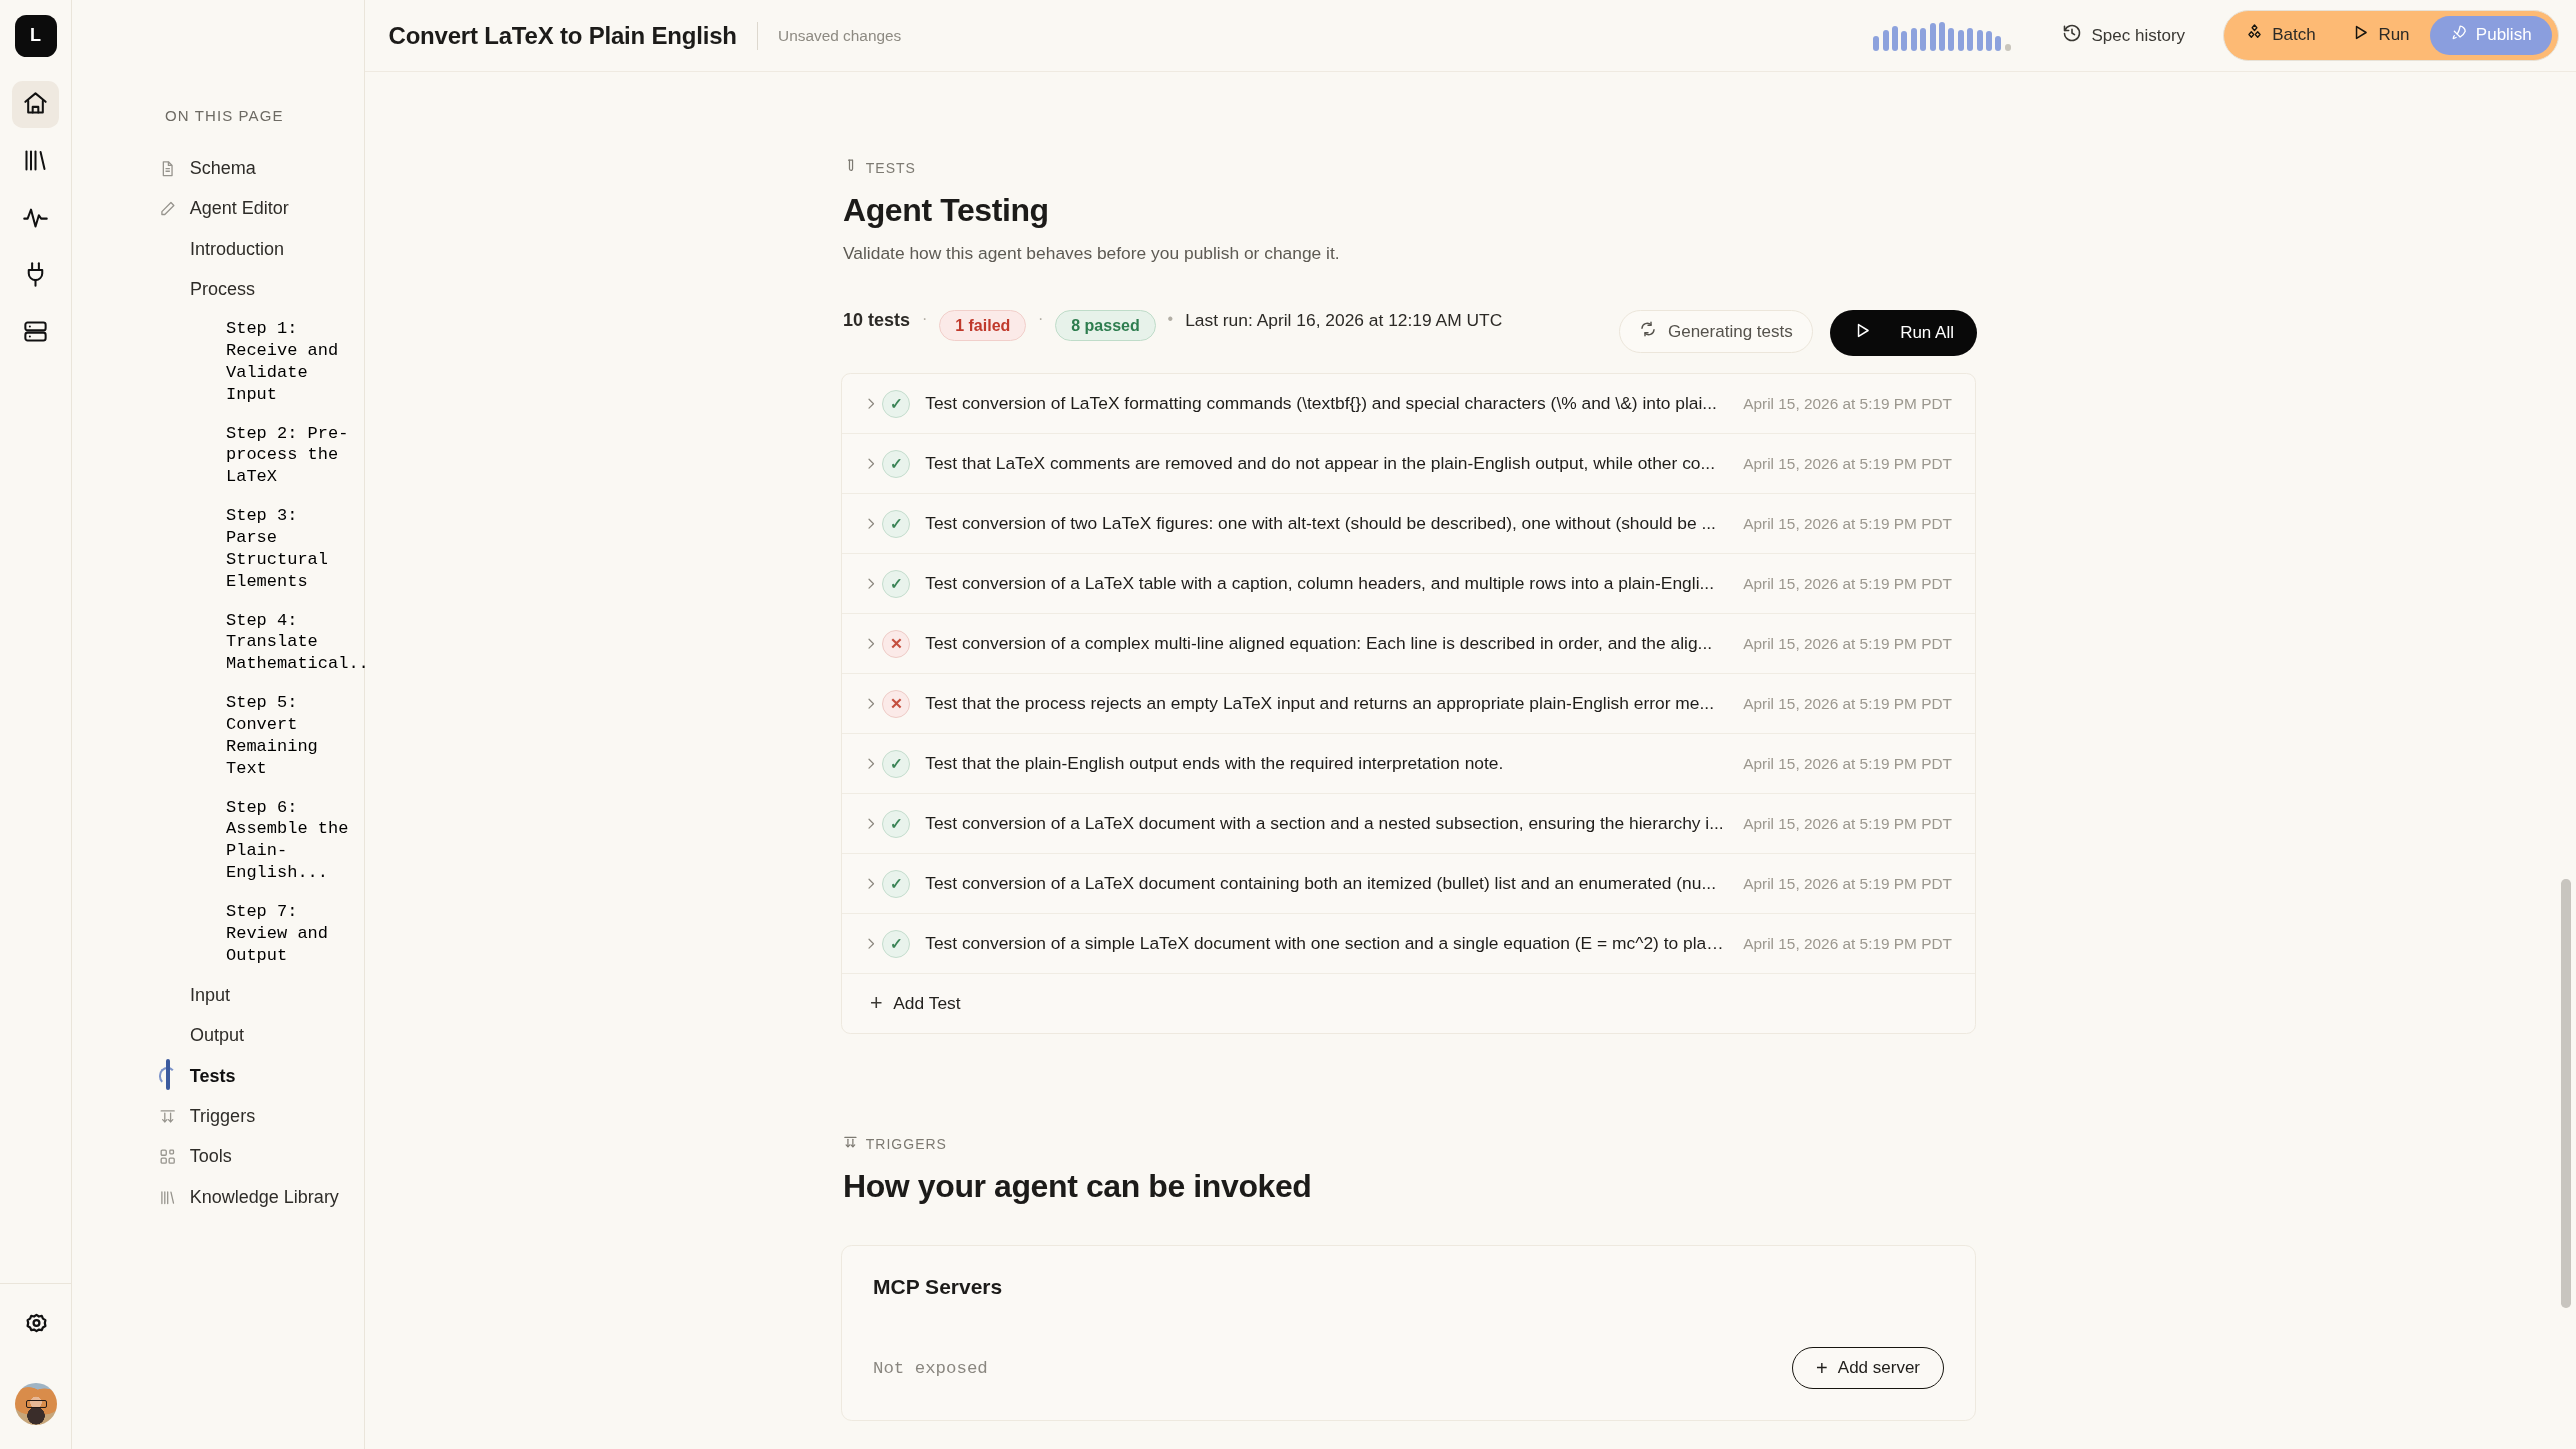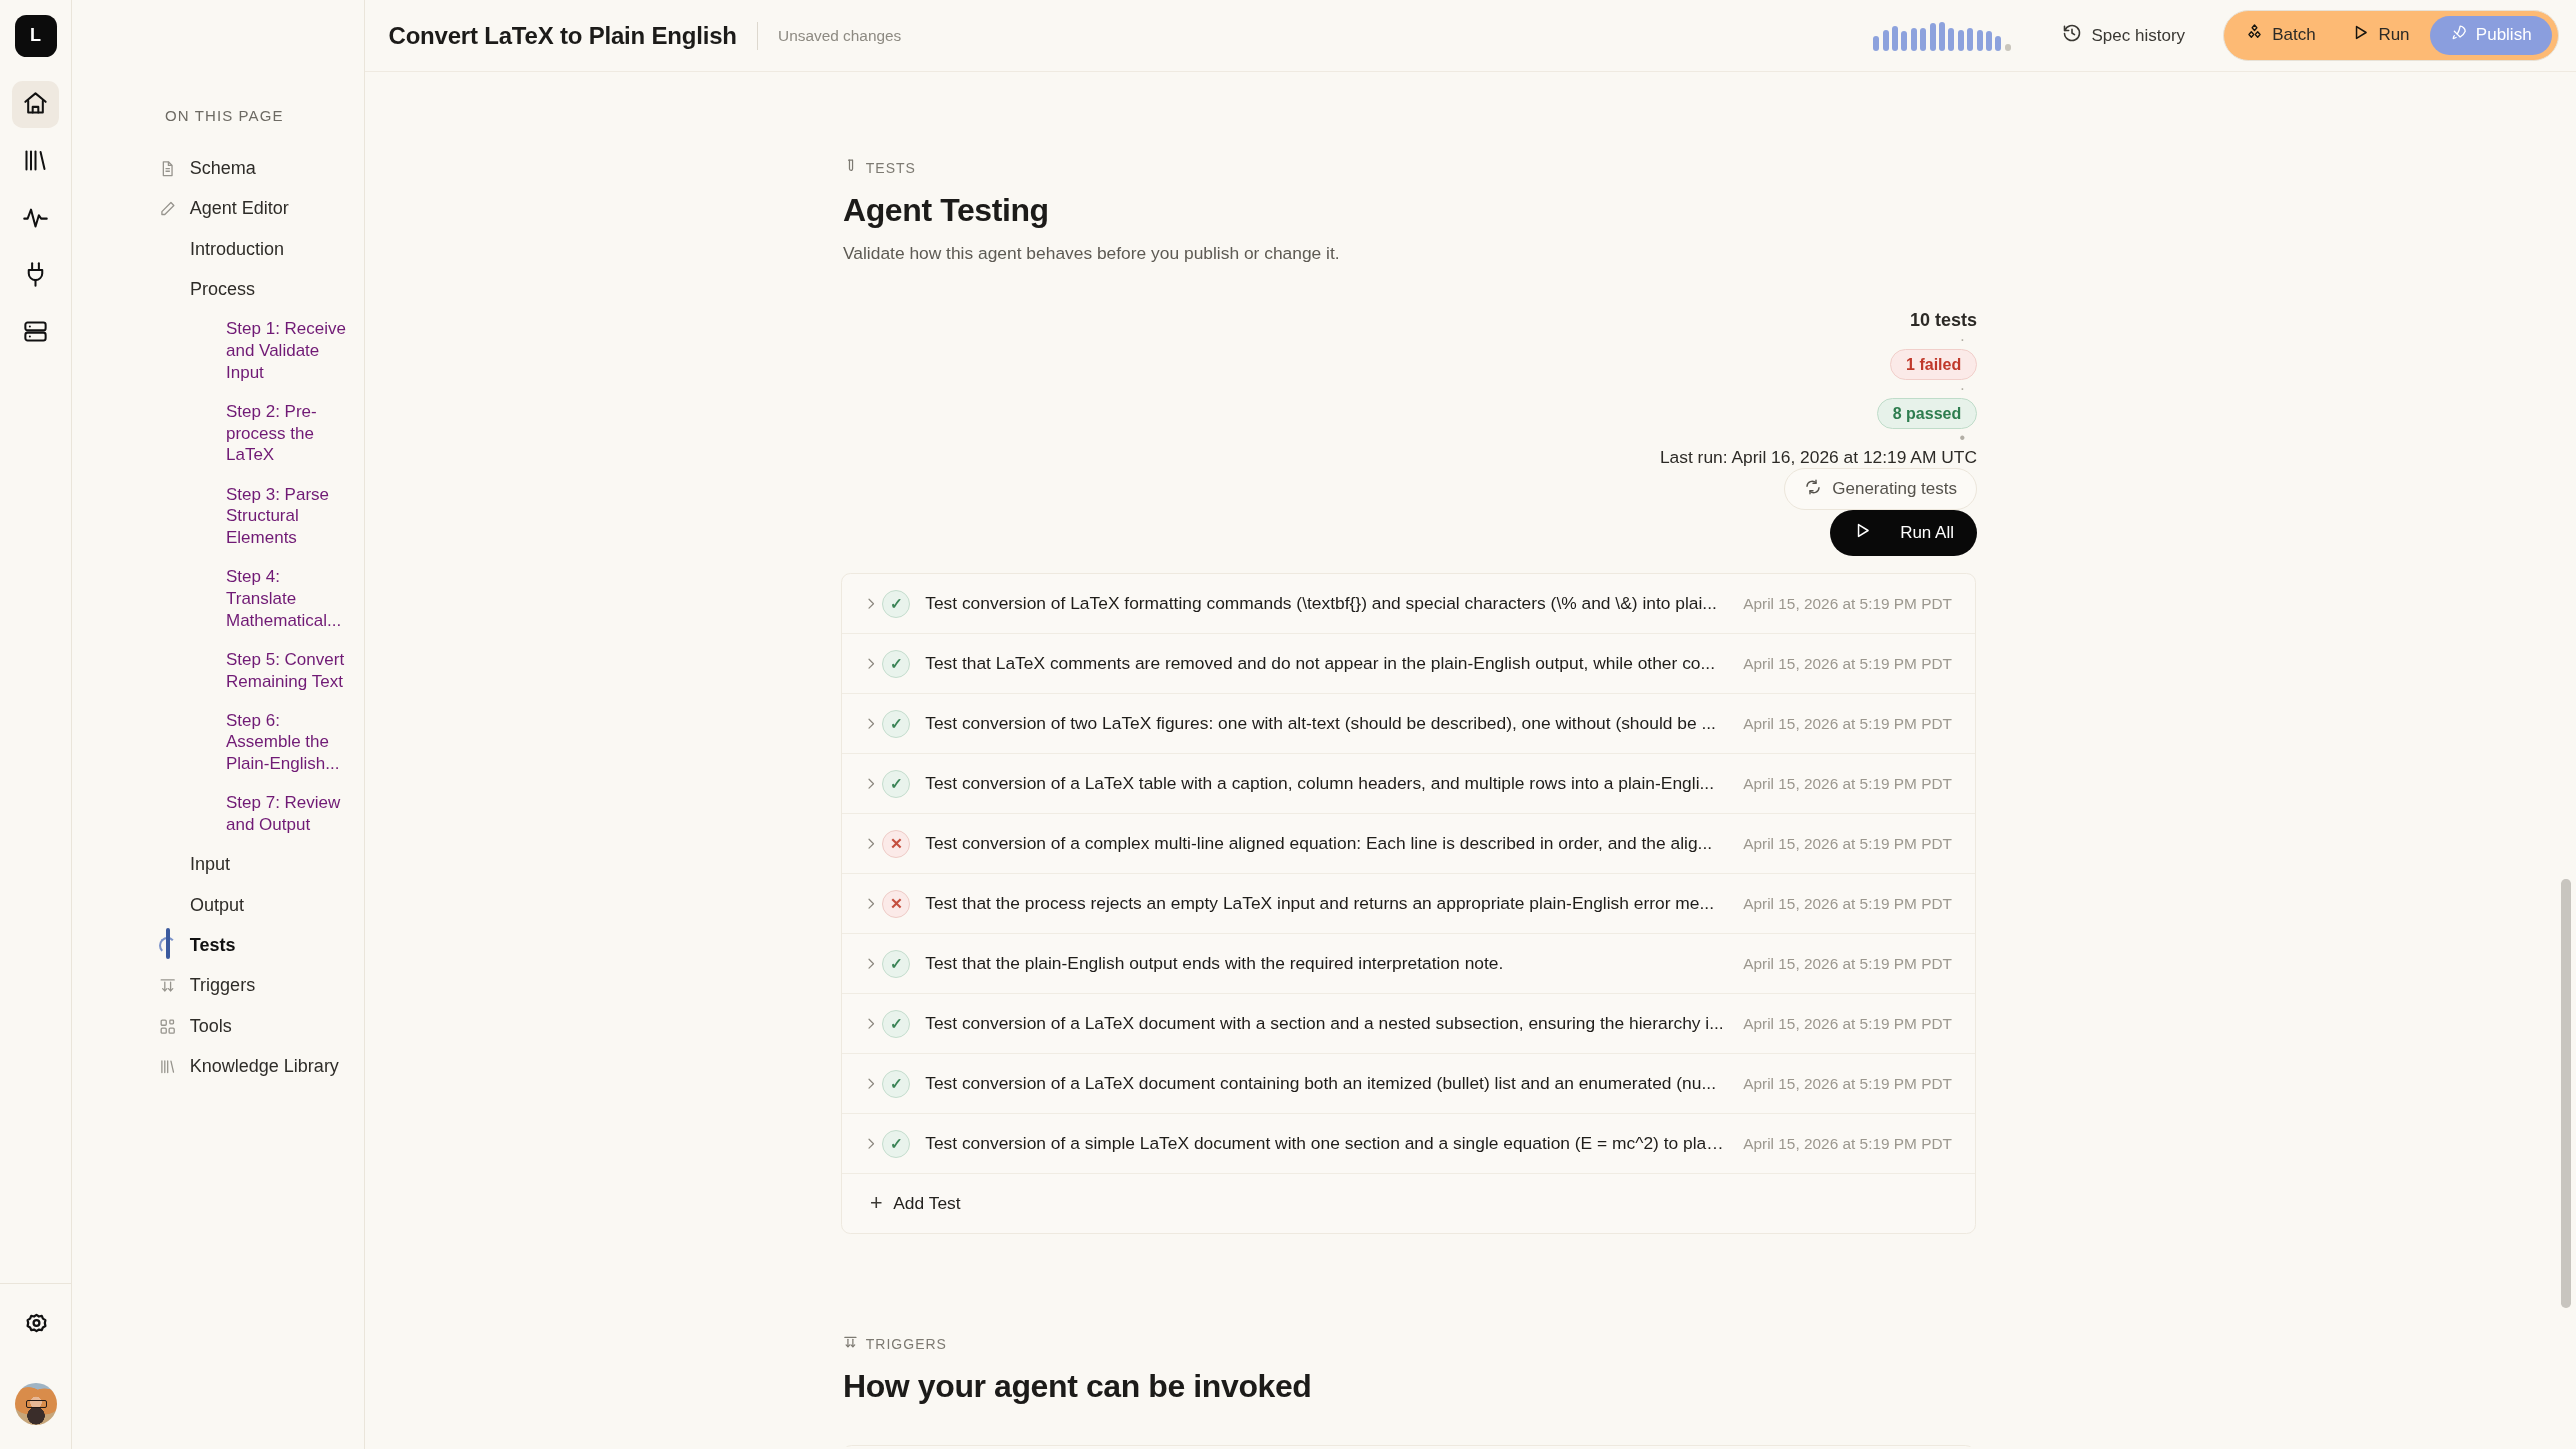--- a/index.html
+++ b/index.html
@@ -73,21 +73,21 @@
     font-size: 15px; letter-spacing: 1.1px; color: #6d6a63;
     font-weight: 500; padding-left: 93px; margin-bottom: 24px;
   }
   .toc-item {
     display: flex; align-items: center; gap: 13.4px;
     padding: 8.7px 13.4px 8.7px 118px;
     font-size: 18px; color: #2e2c28; cursor: pointer;
     position: relative; line-height: 1.28;
   }
   .toc-item .ic { width: 17.4px; height: 17.4px; flex: 0 0 17.4px; margin-left: -31px; opacity: .62; }
-  .toc-item.nested { padding-left: 154px; font-size: 17px; color: #701a75; }
+  .toc-item.nested { padding-left: 154px; font-size: 17px; color: #000000; font-family: Liberation Mono, monospace; }
   .toc-item.nested .txt { max-width: 158px; }
   .toc-item.active { font-weight: 700; color: #111; }
   .toc-item.active::before {
     content: ""; position: absolute; left: 94px; top: 2.7px;
     width: 4px; height: 31px; background: #3b5a9e; border-radius: 2px;
   }
   .spinner {
     width: 17.4px; height: 17.4px; border-radius: 50%;
     border: 2px solid transparent; border-top-color: #7c93c9; border-left-color: #7c93c9;
     margin-left: -31px; flex: 0 0 17.4px;
@@ -141,22 +141,22 @@
   .kicker {
     display: flex; align-items: center; gap: 8px;
     font-size: 14px; letter-spacing: 1px; color: #7d7a72; font-weight: 500;
     margin-bottom: 14.8px;
   }
   .kicker svg { width: 14.8px; height: 14.8px; }
   .h1 { font-size: 32px; font-weight: 700; letter-spacing: -0.4px; margin-bottom: 14.8px; }
   .sub { font-size: 17.4px; color: #5d5a53; }
 
   .stats-row {
-    display: flex; align-items: flex-end;
-    margin: 46px 0 17.4px 478px; width: 1134px; flex-direction: column;
+    display: flex; align-items: flex-start;
+    margin: 46px 0 17.4px 478px; width: 1134px;
   }
   .stat-txt { font-size: 18px; color: #2c2a26; font-weight: 600; }
   .sep-dot { color: #b2aea5; margin: 0 12px; font-size: 16px; }
   .badge {
     font-size: 16px; font-weight: 700; padding: 5.4px 14.8px; border-radius: 670px;
   }
   .badge.failed { color: #c0392b; background: #fbeae8; border: 1.3px solid #f1cfca; }
   .badge.passed { color: #2e7d4f; background: #e7f2ea; border: 1.3px solid #bfdcc9; }
   .lastrun { font-size: 17.4px; color: #2c2a26; }
   .stats-spacer { flex: 1; }

